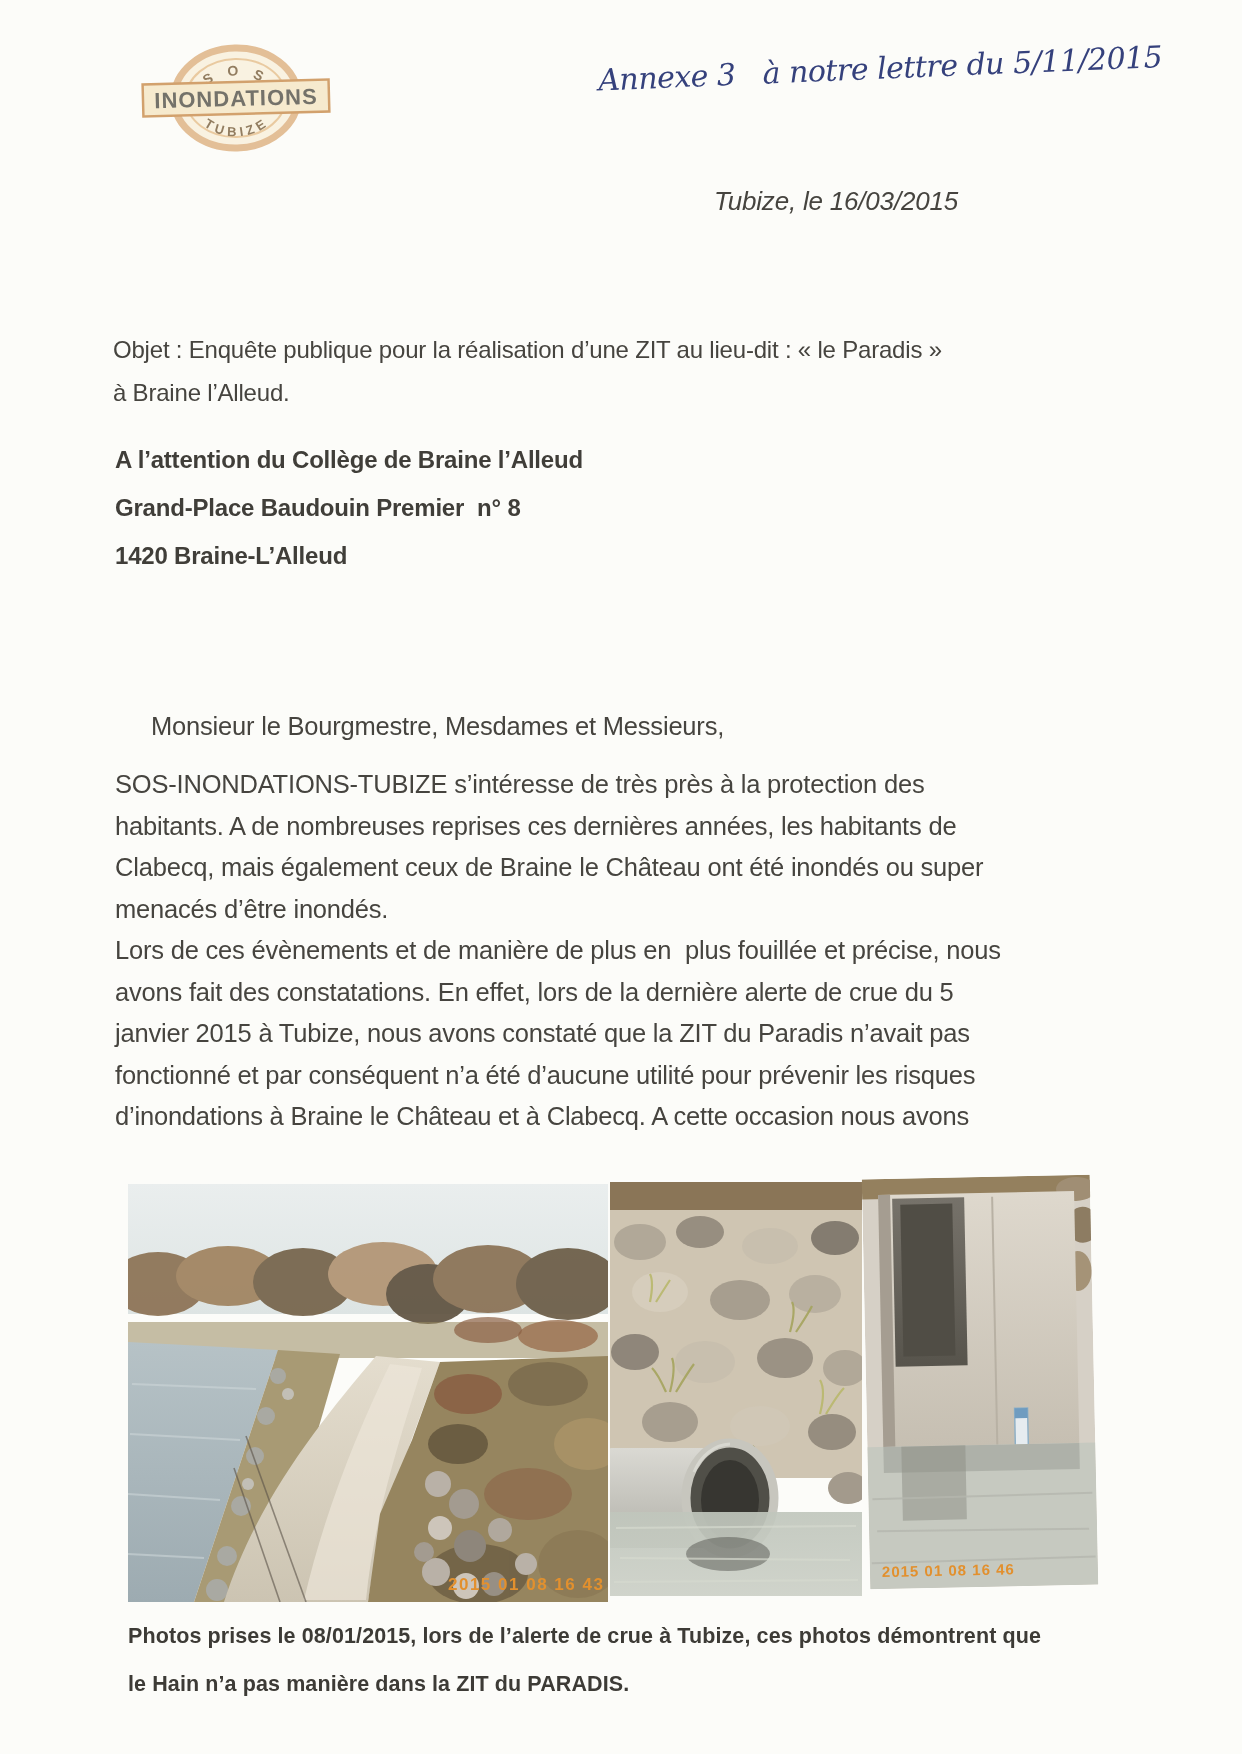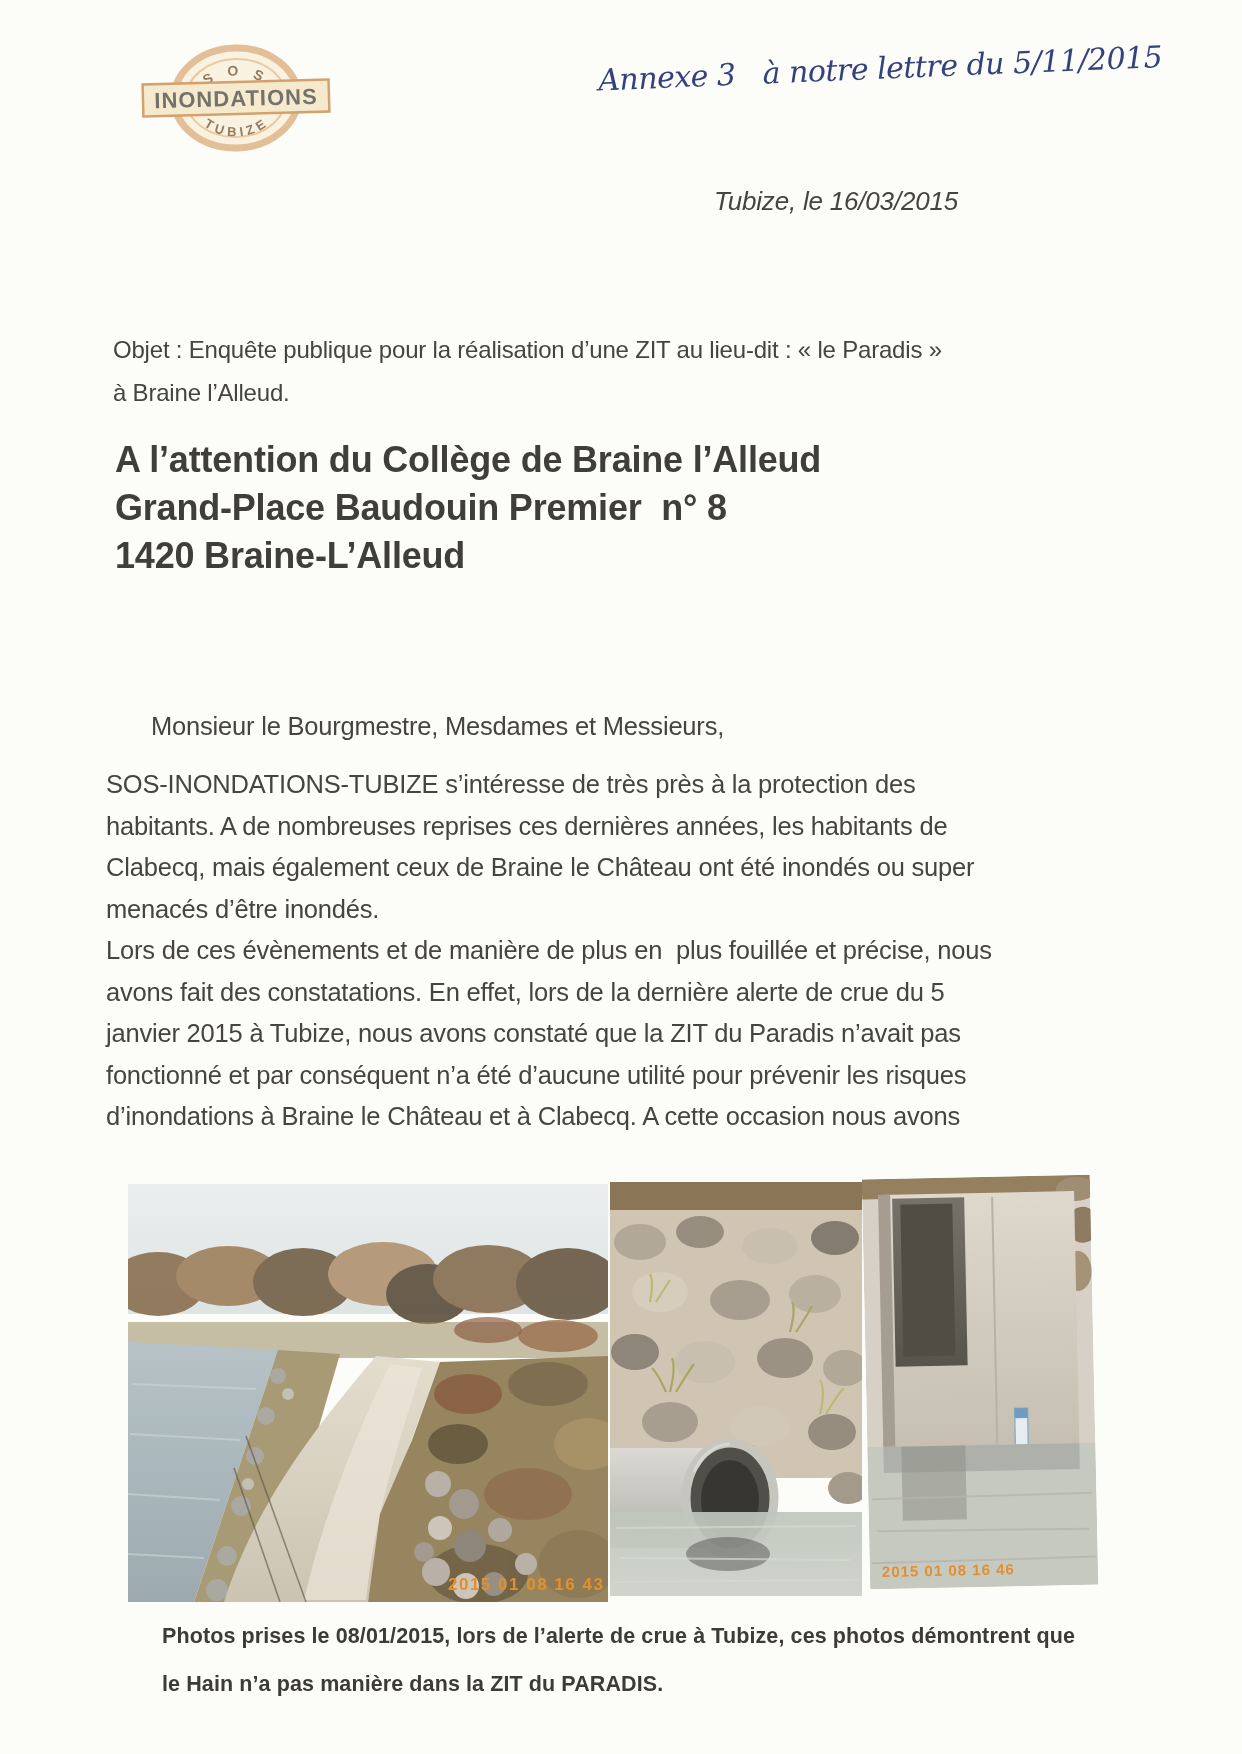--- a/index.html
+++ b/index.html
@@ -25,37 +25,37 @@
     font-style:italic;
     font-size:30px;
     letter-spacing:-0.5px;
     color:#35417c;
     transform:rotate(-2.4deg);
   }
 
   
   .dateline{left:714px;top:186px;font-size:26px;font-style:italic;}
   .subject{left:113px;top:328px;font-size:24px;line-height:43px;}
-  .recipient{left:115px;top:436px;font-size:36px;line-height:48px;font-weight:bold;color:#403e39;}
+  .recipient{left:115px;top:436px;font-size:24px;line-height:48px;font-weight:bold;color:#403e39;}
   .salutation{left:115px;top:712px;font-size:25.5px;margin-left:36px;}
-  .bodytext{left:106px;top:764px;font-size:25.5px;line-height:41.5px;}
+  .bodytext{left:115px;top:764px;font-size:25.5px;line-height:41.5px;}
 
   
   .photo{display:block;}
   .photo-left{left:128px;top:1184px;}
   .photo-middle{left:610px;top:1182px;}
   .photo-right{left:866px;top:1177px;transform:rotate(-1.2deg);}
 
   
   .caption{
     left:128px;top:1612px;
     font-size:21.5px;line-height:48px;
     font-weight:bold;color:#3d3b36;
   }
-  .caption .line{letter-spacing:0.1px;margin-left:34px;}
+  .caption .line{letter-spacing:0.1px;}
 </style>
 </head>
 <body>
 
 <div class="page">
 
   <svg class="abs logo" viewBox="0 0 192 130" width="192" height="130">
     <ellipse cx="96" cy="64" rx="62" ry="50" fill="#f8efda" stroke="#dcae7c" stroke-width="7" opacity="0.85"></ellipse>
     <ellipse cx="96" cy="64" rx="50" ry="39" fill="none" stroke="#e3bb88" stroke-width="2" opacity="0.8"></ellipse>
     <path id="arcTop" d="M 52 70 A 46 40 0 0 1 140 70" fill="none"></path>

